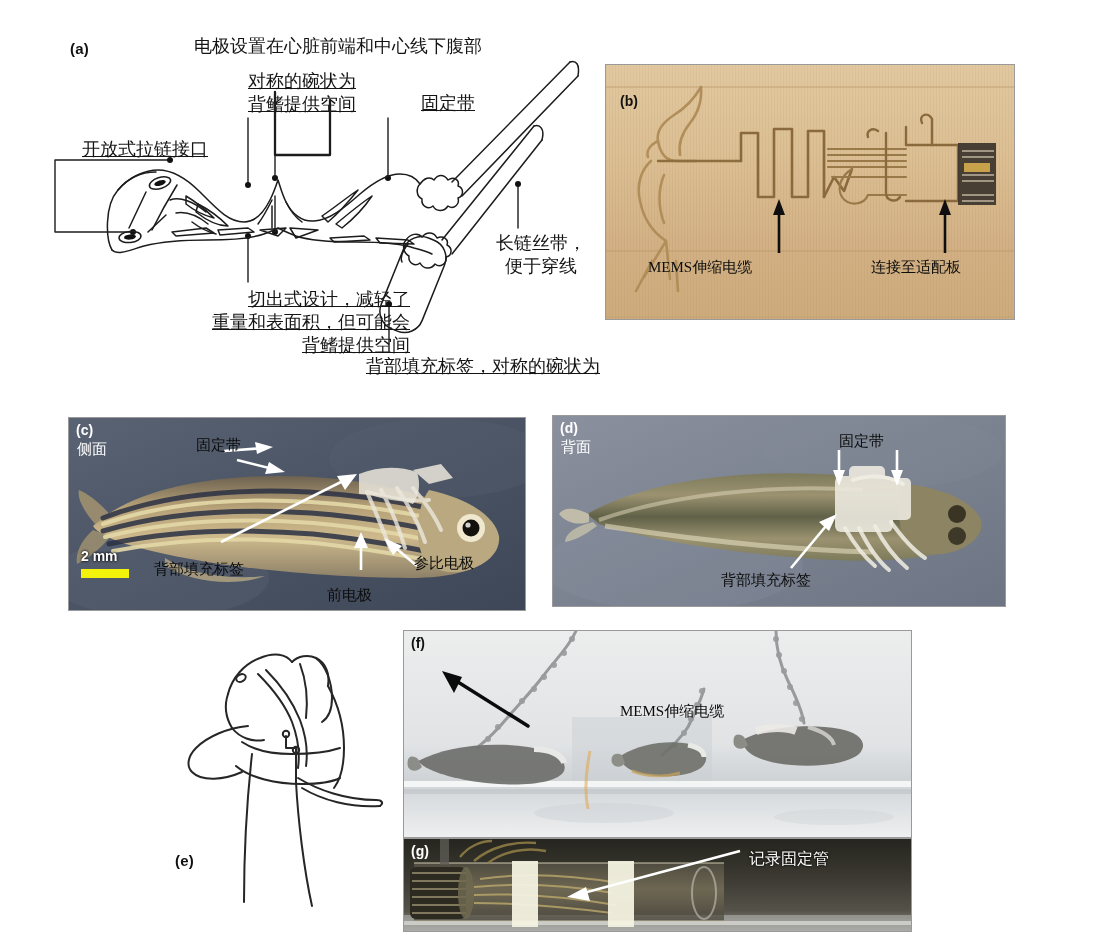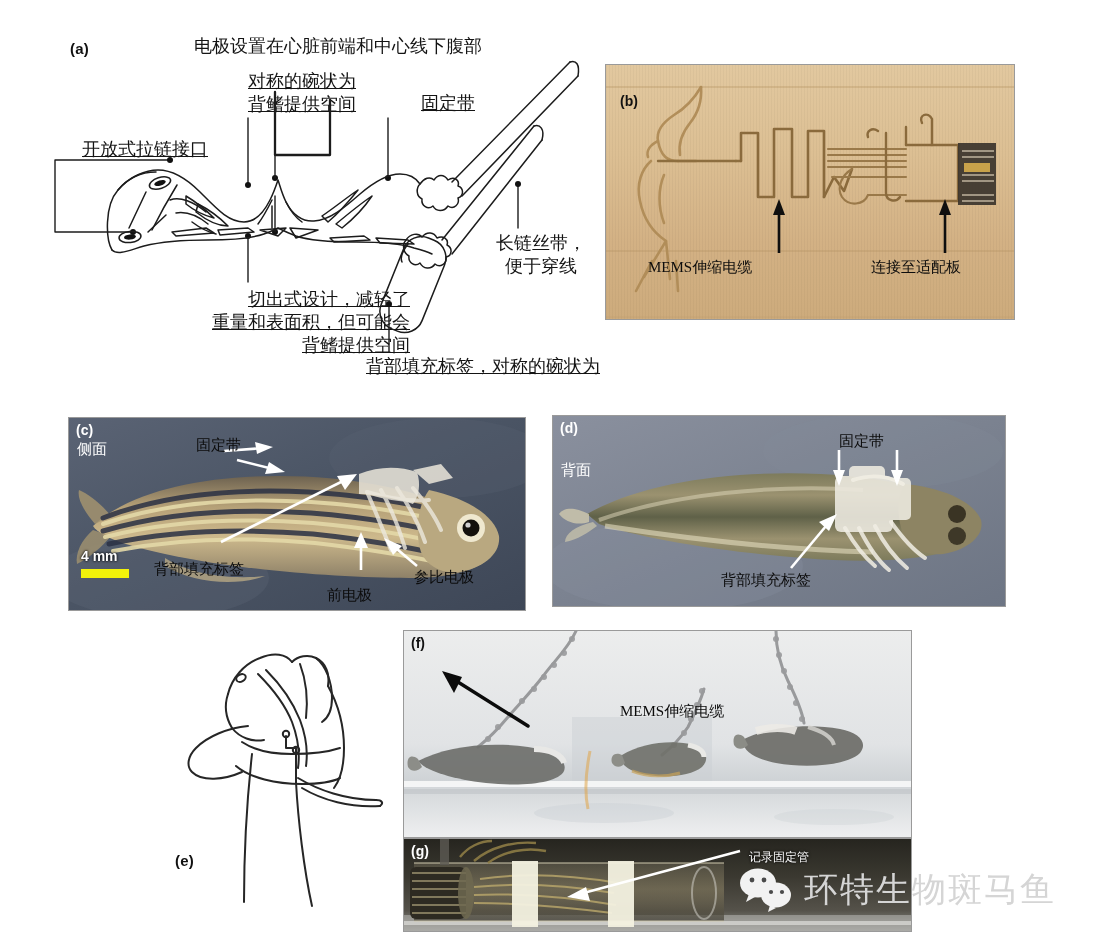--- a/index.html
+++ b/index.html
@@ -322,25 +322,25 @@
           <path d="M292,114 L285,130 L299,130 Z" stroke="none"></path>
 
         <path d="M348,148 L322,126"></path>
           <path d="M315,120 L324,137 L333,128 Z" stroke="none"></path>
       </g>
 
       <rect x="12" y="151" width="48" height="9" fill="#f2f20a"></rect>
     </svg>
     <div class="tag" style="color:#fff;">(c)</div>
     <div class="sub" style="color:#fff;">侧面</div>
-    <div class="lbl-w" style="left:12px;top:130px;font-size:14px;font-family:'Liberation Sans',sans-serif;font-weight:bold;">4 mm</div>
+    <div class="lbl-w" style="left:12px;top:130px;font-size:14px;font-family:'Liberation Sans',sans-serif;font-weight:bold;">2 mm</div>
     <div class="lbl-k" style="left:127px;top:18px;color:#0c0c0c;">固定带</div>
     <div class="lbl-k" style="left:85px;top:142px;color:#0c0c0c;">背部填充标签</div>
     <div class="lbl-k" style="left:258px;top:168px;color:#0c0c0c;text-align:right;">前电极</div>
-    <div class="lbl-k" style="left:345px;top:150px;color:#0c0c0c;">参比电极</div>
+    <div class="lbl-k" style="left:345px;top:136px;color:#0c0c0c;">参比电极</div>
   </div>
 
   <div class="photo" style="left:552px;top:415px;width:452px;height:190px;">
     <svg width="452" height="190" style="position:absolute;left:0;top:0;">
       <defs>
         <linearGradient id="bg_d" x1="0" y1="0" x2="1" y2="1">
           <stop offset="0%" stop-color="#8a909e"></stop>
           <stop offset="50%" stop-color="#7b8290"></stop>
           <stop offset="100%" stop-color="#6d7584"></stop>
         </linearGradient>
@@ -387,21 +387,21 @@
       <g stroke="#ffffff" stroke-width="2.6" fill="#ffffff">
         <path d="M286,34 L286,62"></path>
           <path d="M286,70 L280,54 L292,54 Z" stroke="none"></path>
         <path d="M344,34 L344,62"></path>
           <path d="M344,70 L338,54 L350,54 Z" stroke="none"></path>
         <path d="M238,152 L278,104"></path>
           <path d="M284,98 L266,106 L276,115 Z" stroke="none"></path>
       </g>
     </svg>
     <div class="tag" style="color:#fff;">(d)</div>
-    <div class="sub" style="color:#fff;margin-top:23px;">背面</div>
+    <div class="sub" style="color:#fff;">背面</div>
     <div class="lbl-k" style="left:286px;top:16px;color:#0c0c0c;">固定带</div>
     <div class="lbl-k" style="left:168px;top:155px;color:#0c0c0c;">背部填充标签</div>
   </div>
 
   <div style="position:absolute;left:140px;top:630px;width:280px;height:300px;">
     <div class="panel-tag" style="left:35px;top:222px;">(e)</div>
     <svg width="280" height="300" style="position:absolute;left:0;top:0;">
       <g fill="none" stroke="#262626" stroke-width="2" stroke-linecap="round" stroke-linejoin="round">
 
         <path d="M88,64 C92,48 104,34 120,28 C134,22 146,24 152,32"></path>
@@ -576,34 +576,17 @@
       <rect x="204" y="22" width="26" height="66" fill="#f3f1e0" opacity=".95"></rect>
 
       <rect x="36" y="0" width="9" height="26" fill="#5c5a54" opacity=".8"></rect>
 
       <g stroke="#ffffff" stroke-width="2.6" fill="#ffffff">
         <path d="M336,12 L172,56"></path>
         <path d="M163,58 L182,48 L186,62 Z" stroke="none"></path>
       </g>
     </svg>
     <div class="tag" style="color:#fff;">(g)</div>
-    <div class="lbl-w" style="left:345px;top:10px;font-size:12px;">记录固定管</div>
-  </div>
-
-  <div style="position:absolute;left:736px;top:866px;display:flex;align-items:center;gap:8px;z-index:40;">
-    <svg width="60" height="48" viewBox="0 0 60 48">
-      <g fill="#f2f2f2">
-        <ellipse cx="22" cy="17" rx="18" ry="14.5"></ellipse>
-        <path d="M13,28 l-3,8 l9,-5 Z"></path>
-        <ellipse cx="40" cy="29" rx="15" ry="12.5"></ellipse>
-        <path d="M34,39 l-2,7 l8,-4 Z"></path>
-      </g>
-      <g fill="#4a4a4a">
-        <circle cx="16" cy="14" r="2.4"></circle>
-          <circle cx="28" cy="14" r="2.4"></circle>
-        <circle cx="35" cy="26" r="2.1"></circle>
-          <circle cx="46" cy="26" r="2.1"></circle>
-      </g>
-    </svg>
-    <span style="font-size:34px;color:#d5d5d5;font-family:'DejaVu Serif',serif;letter-spacing:2px;">环特生物斑马鱼</span>
-  </div>
+    <div class="lbl-w" style="left:345px;top:10px;font-size:16px;">记录固定管</div>
+  </div>
+
 
 </div>
 
 </body></html>

